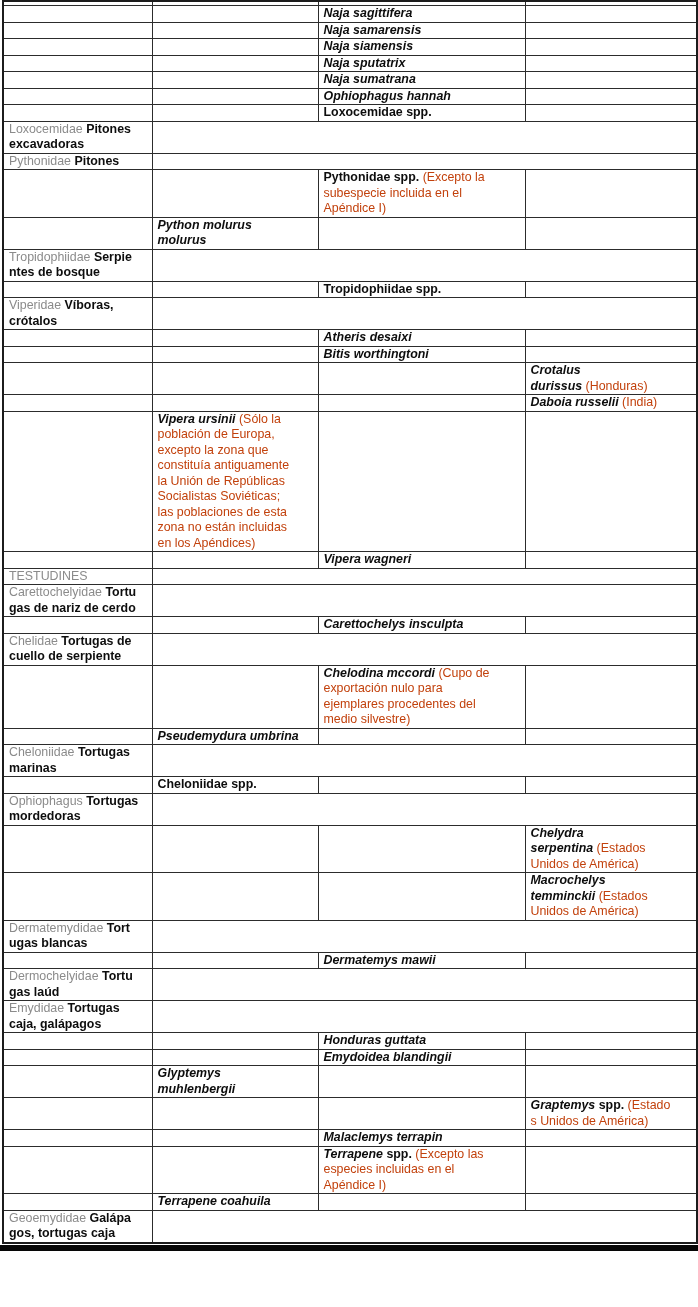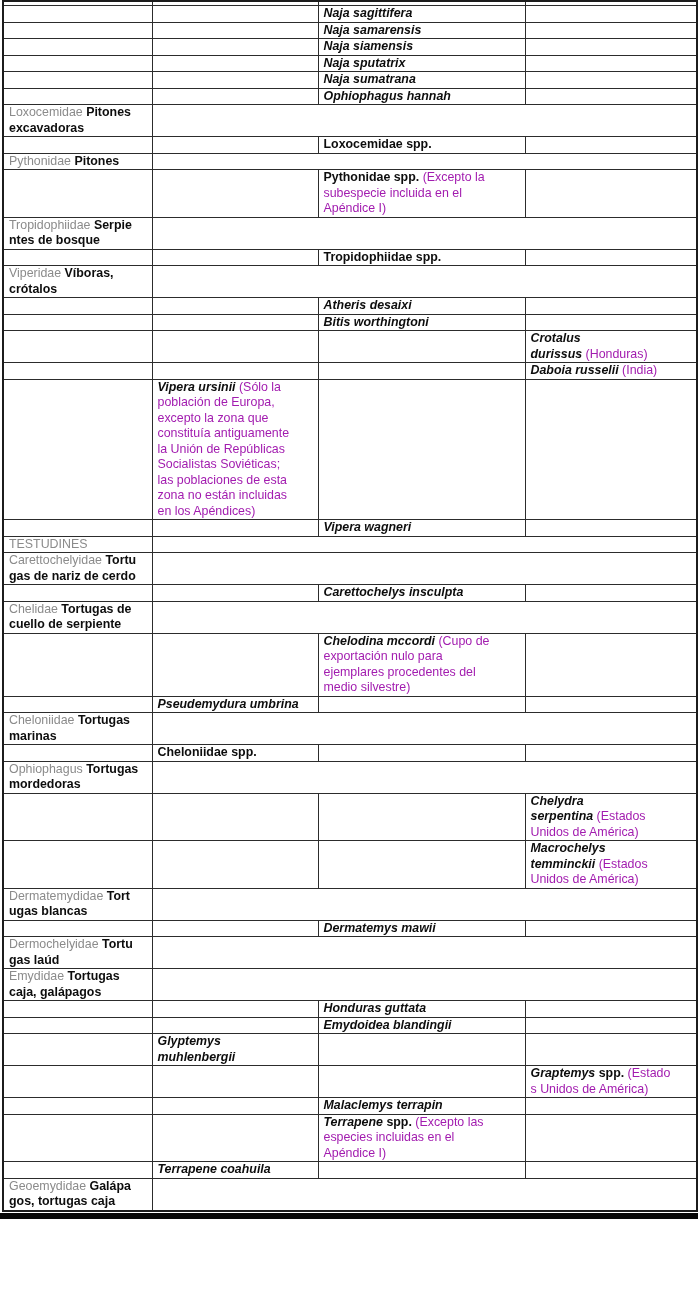--- a/index.html
+++ b/index.html
@@ -20,21 +20,21 @@
     font-size:12.4px;
     line-height:15.5px;
     white-space:pre-wrap;
     overflow:hidden;
     color:#161616;
   }
   tr.sliver td{height:3px;padding:0;}
   .s-g{color:#8b8b8b;font-weight:400;}            
   .s-b{color:#0d0d0d;font-weight:700;}            
   .s-bi{color:#0d0d0d;font-weight:700;font-style:italic;text-align:right;} 
-  .s-r{color:#a21caf;font-weight:400;margin-top:17px;}            
+  .s-r{color:#c2410c;font-weight:400;margin-top:17px;}            
   .bottom-bar{
     margin-top:1px;
     width:698px;height:6px;background:#060606;
   }
 </style>
 </head>
 <body>
 
 <div class="page">
   <table class="species">
@@ -81,40 +81,47 @@
           <td><span class="s-bi">Naja sumatrana</span></td>
           <td></td>
         </tr>
         <tr>
           <td></td>
           <td></td>
           <td><span class="s-bi">Ophiophagus hannah</span></td>
           <td></td>
         </tr>
         <tr>
+          <td></td>
+          <td></td>
+          <td><span class="s-b">Loxocemidae spp.</span></td>
+          <td></td>
+        </tr>
+        <tr>
           <td><span class="s-g">Loxocemidae </span><span class="s-b">Pitones
 excavadoras</span></td>
           <td colspan="3"></td>
-        </tr>
-        <tr>
-          <td></td>
-          <td></td>
-          <td><span class="s-b">Loxocemidae spp.</span></td>
-          <td></td>
         </tr>
         <tr>
           <td><span class="s-g">Pythonidae </span><span class="s-b">Pitones</span></td>
           <td colspan="3"></td>
         </tr>
         <tr>
           <td></td>
           <td></td>
           <td><span class="s-b">Pythonidae spp. </span><span class="s-r">(Excepto la
 subespecie incluida en el
 Apéndice I)</span></td>
+          <td></td>
+        </tr>
+        <tr>
+          <td></td>
+          <td><span class="s-bi">Python molurus
+molurus</span></td>
+          <td></td>
           <td></td>
         </tr>
         <tr>
           <td><span class="s-g">Tropidophiidae </span><span class="s-b">Serpie
 ntes de bosque</span></td>
           <td colspan="3"></td>
         </tr>
         <tr>
           <td></td>
           <td></td>

